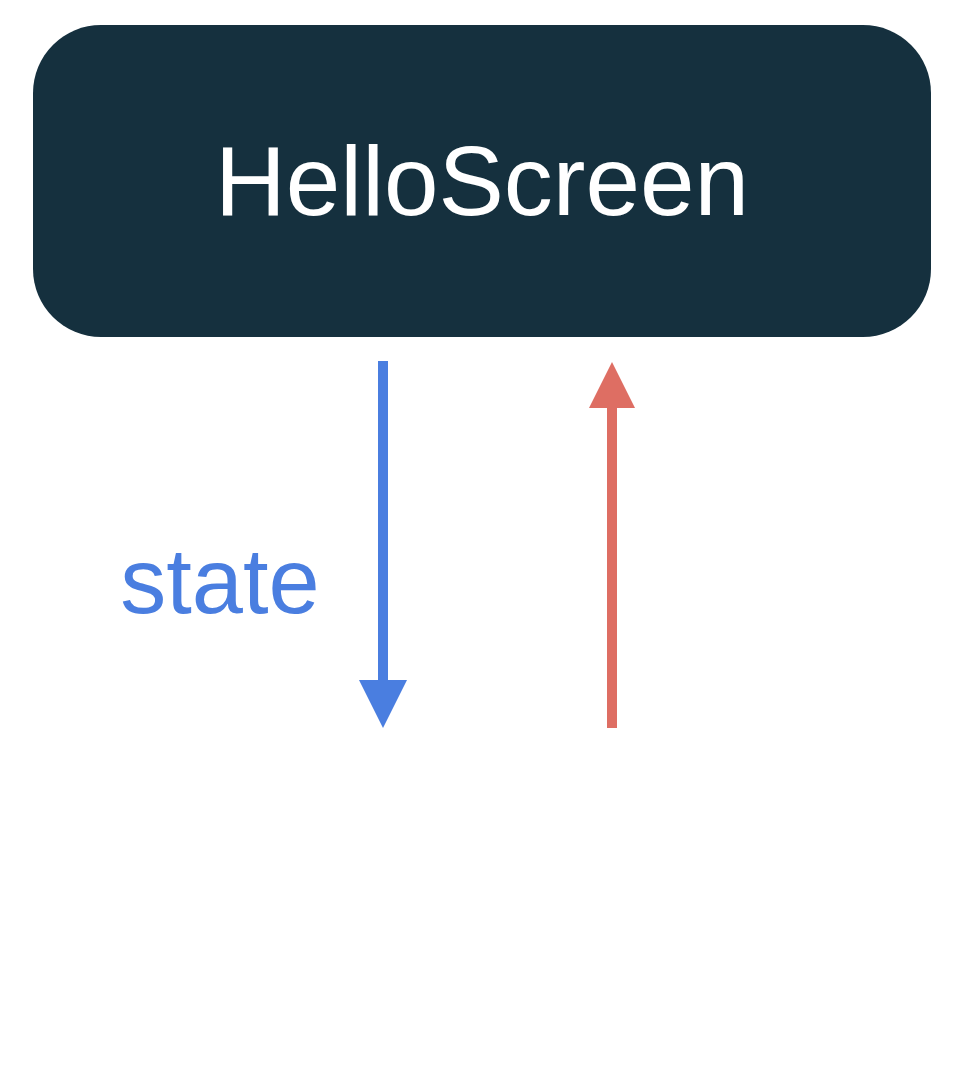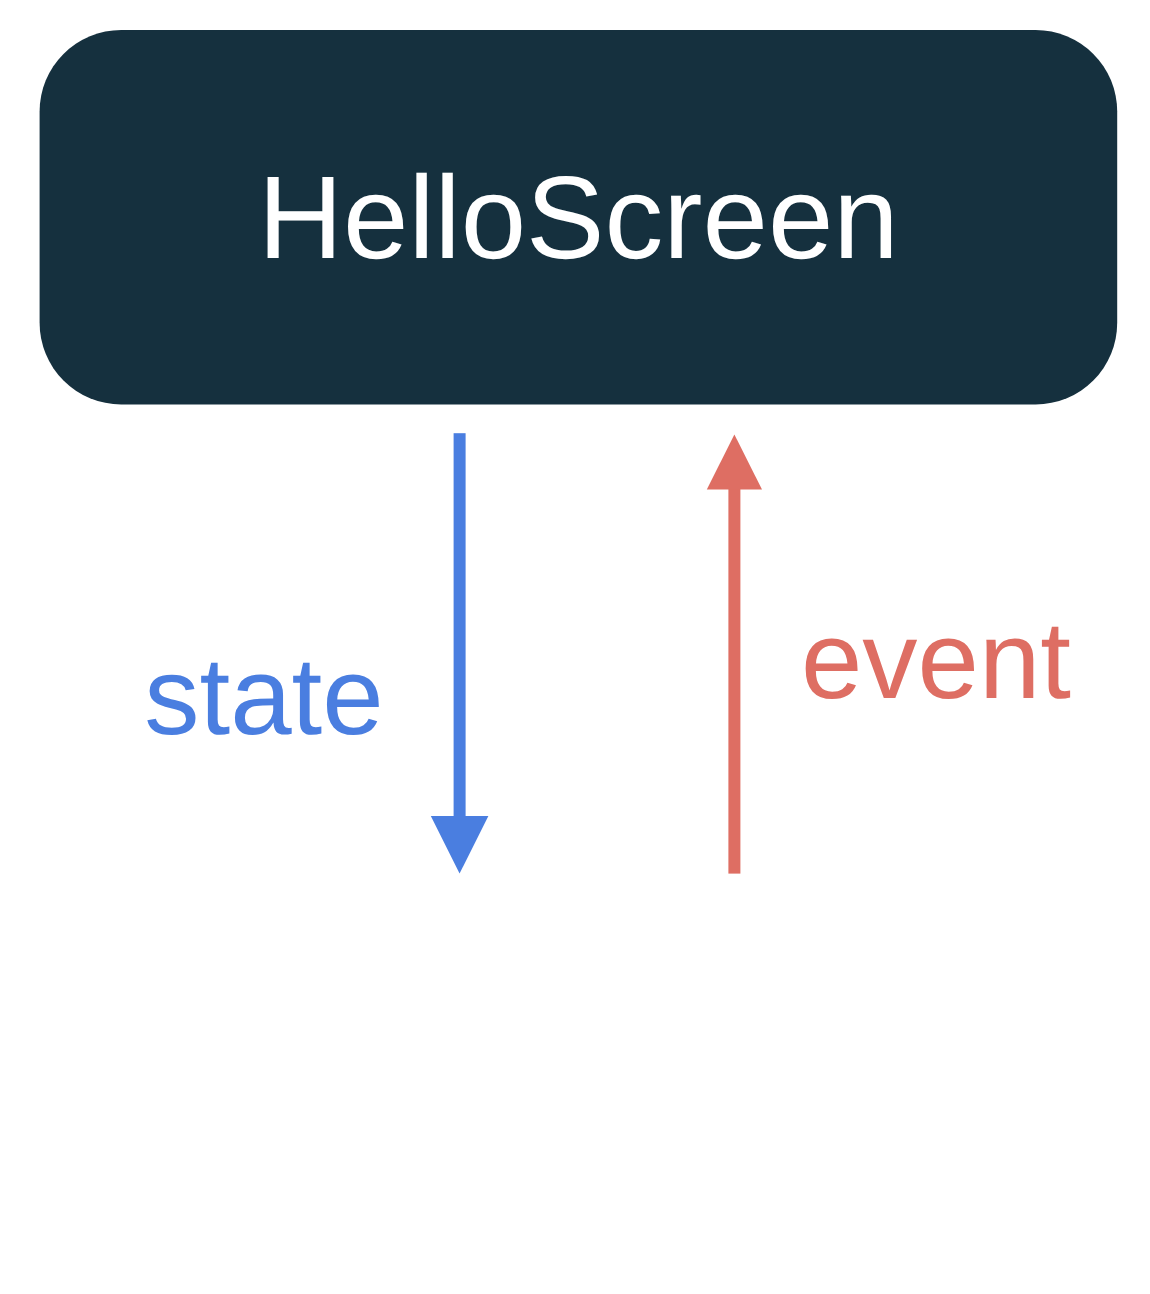--- a/index.html
+++ b/index.html
@@ -93,16 +93,15 @@
   <div class="node node-top">
     <span class="node-label">HelloScreen</span>
   </div>
 
   <div class="state-shaft"></div>
   <div class="state-head"></div>
   <div class="edge-label label-state">state</div>
 
   <div class="event-shaft"></div>
   <div class="event-head"></div>
-  <div class="edge-label label-event">event</div>
 
 
 </div>
 
 </body></html>

